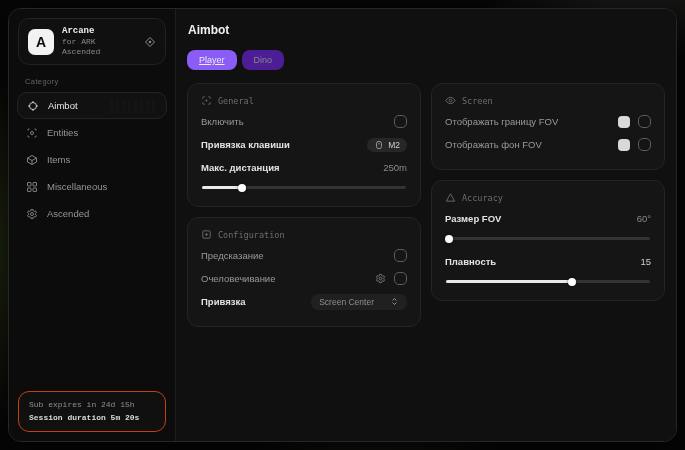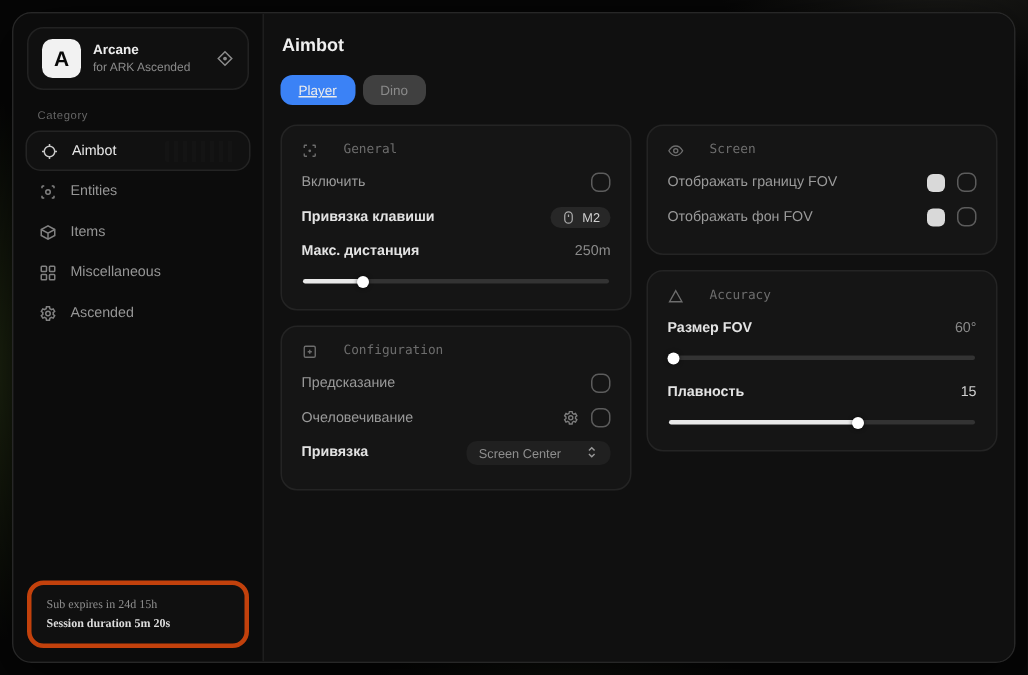--- a/index.html
+++ b/index.html
@@ -20,55 +20,55 @@
     box-shadow:0 10px 40px rgba(0,0,0,.7);
   }
   
   .sidebar { width:167px; min-width:167px; background:#0c0c0c; border-right:1px solid #1e1e1e; display:flex; flex-direction:column; }
   .brand-card {
     margin:9px 9px 4px; padding:7px 9px; border:1px solid #222; border-radius:11px;
     display:flex; align-items:center; gap:8px; background:#101010;
   }
   .logo { width:26px; height:26px; border-radius:7px; background:#f2f2f2; color:#0a0a0a;
     display:flex; align-items:center; justify-content:center; font-weight:bold; font-size:14px; }
-  .brand-text { flex:1; line-height:1.25; }
+  .brand-text { flex:1; line-height:1.25;font-family:Liberation Mono, monospace; }
   .brand-name { font-size:9px; font-weight:bold; color:#ededed; }
   .brand-sub { font-size:8px; color:#8b8b8b; }
   .brand-icon { color:#8a8a8a; display:flex; }
   .category { font-size:7.5px; color:#666; letter-spacing:.4px; margin:8px 16px 6px; }
   .nav { display:flex; flex-direction:column; padding:0 8px; }
   .nav-item {
     display:flex; align-items:center; gap:9px; height:27px; padding:0 9px;
     border-radius:10px; color:#969696; font-size:9.5px; cursor:pointer; position:relative;
   }
   .nav-item.active { border:1px solid #242424; background:#111; color:#e8e8e8; }
   .nav-item .nicon { display:flex; color:inherit; opacity:.85; }
   .watermark {
     position:absolute; right:8px; top:6px; width:48px; height:14px; opacity:.5;
     background:repeating-linear-gradient(90deg, #181818 0 3px, transparent 3px 6px);
     border-radius:2px; filter:blur(.4px);
   }
   .sidebar-spacer { flex:1; }
   .status-card {
-    margin:9px; padding:7px 10px; border:3px solid #c2410c; border-radius:11px; background:#101010;
-    font-family:Liberation Serif, serif; line-height:1.55;
+    margin:9px; padding:7px 10px; border:1px solid #c2410c; border-radius:11px; background:#101010;
+    font-family:Liberation Mono, monospace; line-height:1.55;
   }
   .status-line1 { font-size:8px; color:#8f8f8f; }
   .status-line2 { font-size:8px; color:#dcdcdc; font-weight:bold; }
   
   .main { flex:1; background:#101010; padding:14px 11px 12px; overflow:hidden; }
   .page-title { font-size:12px; font-weight:bold; color:#f0f0f0; margin-left:1px; }
   .tabs { display:flex; gap:5px; margin-top:13px; }
   .tab { padding:5px 12px; border-radius:8px; font-size:9px; cursor:pointer; }
-  .tab.active { background:#3b82f6; color:#ececec;text-decoration:underline; }
-  .tab:not(.active) { background:#404040; color:#8a8a8a; }
+  .tab.active { background:#8b5cf6; color:#ececec;text-decoration:underline; }
+  .tab:not(.active) { background:#4c1d95; color:#8a8a8a; }
   .columns { display:flex; gap:10px; margin-top:13px; align-items:flex-start; }
   .col { display:flex; flex-direction:column; gap:10px; width:236px; }
   .card { background:#151515; border:1px solid #242424; border-radius:11px; padding:11px 13px 13px; }
-  .card-head { display:flex; gap:17px; color:#6d6d6d;
+  .card-head { display:flex; align-items:center; gap:6px; color:#6d6d6d;
     font-family:"DejaVu Sans Mono", monospace; font-size:8.5px; margin-bottom:4px; }
   .card-head .cicon { display:flex; color:#6d6d6d; }
   .row { display:flex; align-items:center; justify-content:space-between; min-height:23px; }
   .lab-muted { font-size:9.5px; color:#9a9a9a; }
   .lab-bright { font-size:9.5px; color:#e3e3e3; font-weight:bold; }
   .val { font-size:9.5px; color:#8a8a8a; }
   .val-bright { font-size:9.5px; color:#cfcfcf;text-align:center; }
   .checkbox { width:13px; height:13px; border:1.5px solid #5c5c5c; border-radius:5px; background:transparent; cursor:pointer; }
   .kbd {
     display:flex; align-items:center; gap:4px; background:#272727; border-radius:7px;

